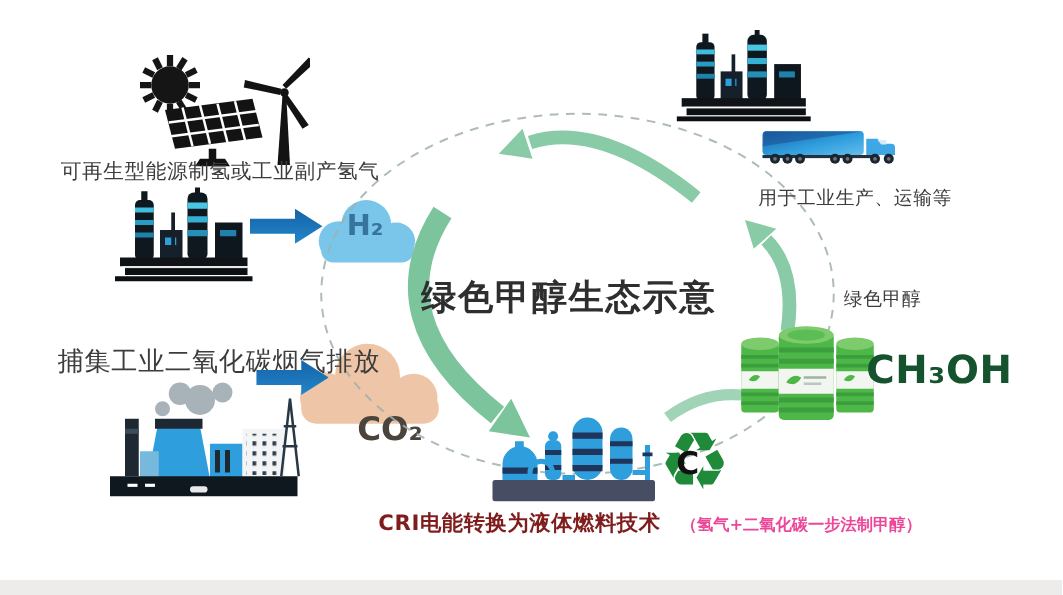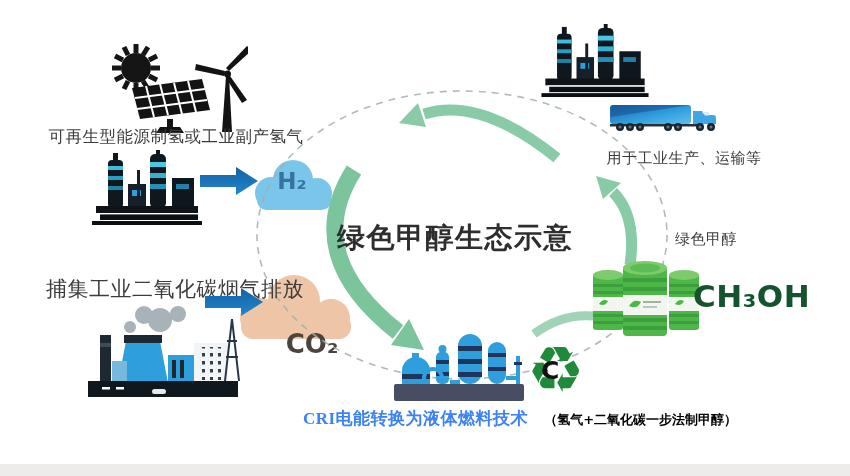--- a/index.html
+++ b/index.html
@@ -13,22 +13,22 @@
   #capture-label{left:46px;top:247px;width:250px;font-size:21px;margin-top:28px;}
   #usage-label{left:586px;top:149px;width:196px;font-size:15px;}
   #methanol-label{left:648px;top:230px;width:116px;font-size:15px;}
   #main-title{left:337px;top:219px;width:290px;text-align:left;font-size:28px;font-weight:800;color:#2e2e2e;letter-spacing:1.5px;white-space:nowrap;}
   #ch3oh-formula{left:693px;top:278px;width:110px;font-size:31px;font-weight:700;color:#14532d;letter-spacing:.5px;white-space:nowrap;}
   #h2-cloud{left:245px;top:155px;width:96px;height:60px;}
   #h2-text{left:14px;right:16px;top:13px;text-align:center;font-size:23px;font-weight:700;color:#36749e;}
   #co2-cloud{left:226px;top:266px;width:140px;height:80px;}
   #co2-text{left:32px;right:0;top:25px;text-align:center;font-size:26px;font-weight:700;color:#4b443c;margin-top:38px;}
   #cri-line{left:300px;top:407px;width:440px;display:flex;align-items:baseline;justify-content:center;white-space:nowrap;}
-  #cri-main{font-size:17px;font-weight:700;color:#3b82f6;letter-spacing:.5px;font-family:Liberation Serif, serif;}
-  #cri-note{font-size:13px;font-weight:600;color:#000000;margin-left:16px;}
+  #cri-main{font-size:17px;font-weight:700;color:#7f1d1d;letter-spacing:.5px;}
+  #cri-note{font-size:13px;font-weight:600;color:#ec4899;margin-left:16px;}
   #recycle-wrap{left:527px;top:338px;width:76px;height:72px;}
   #recycle-glyph{position:absolute;left:0;top:-6px;font-size:64px;line-height:76px;color:#1e8a3a;font-weight:700;font-family:"DejaVu Sans",sans-serif;}
   #recycle-c{position:absolute;left:14px;top:18px;font-size:25px;font-weight:800;color:#111;}
   #bottom-strip{left:0;top:464px;width:850px;height:12px;background:#edecea;}
   svg{display:block;}
 </style>
 </head>
 <body>
 
 <div id="canvas">

